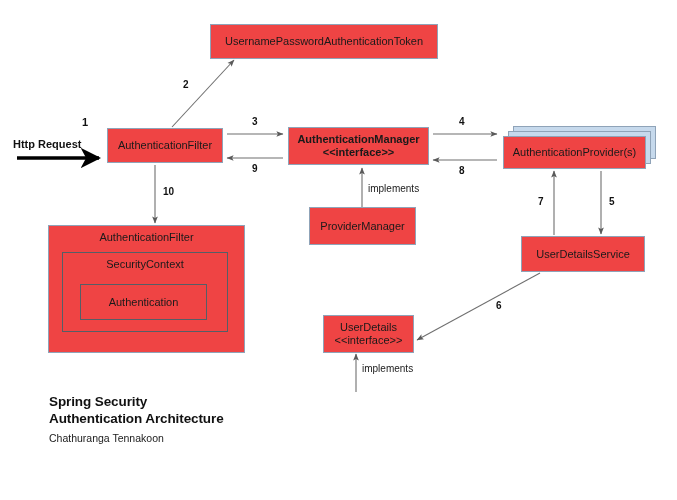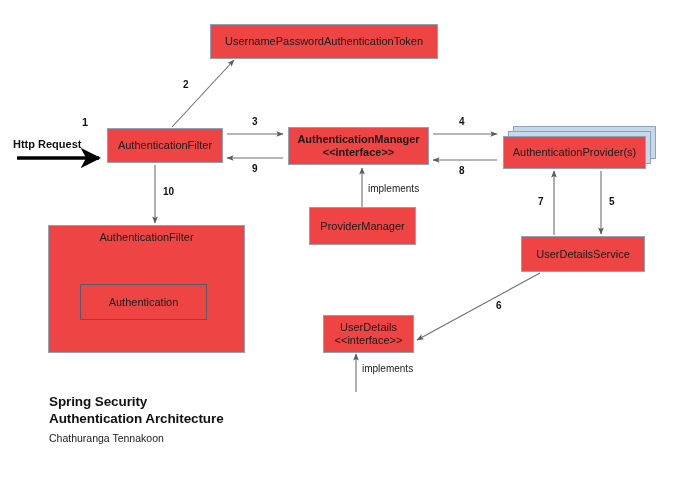--- a/index.html
+++ b/index.html
@@ -192,20 +192,23 @@
   <div class="node" style="left:323px; top:315px; width:91px; height:38px;">
     <span>UserDetails
 &lt;&lt;interface&gt;&gt;</span>
   </div>
 
 
   <div class="node holder" style="left:48px; top:225px; width:197px; height:128px;">
     <span>AuthenticationFilter</span>
   </div>
 
+  <div class="node plainframe holder" style="left:62px; top:252px; width:166px; height:80px;">
+    <span>SecurityContext</span>
+  </div>
 
   <div class="node plainframe" style="left:80px; top:284px; width:127px; height:36px;">
     <span>Authentication</span>
   </div>
 
   <div class="req-label" style="left:82px; top:116px;">1</div>
 
   <div class="req-label" style="left:13px; top:138px;">Http Request</div>
 
   <div class="edge-label" style="left:183px; top:79px;">2</div>

